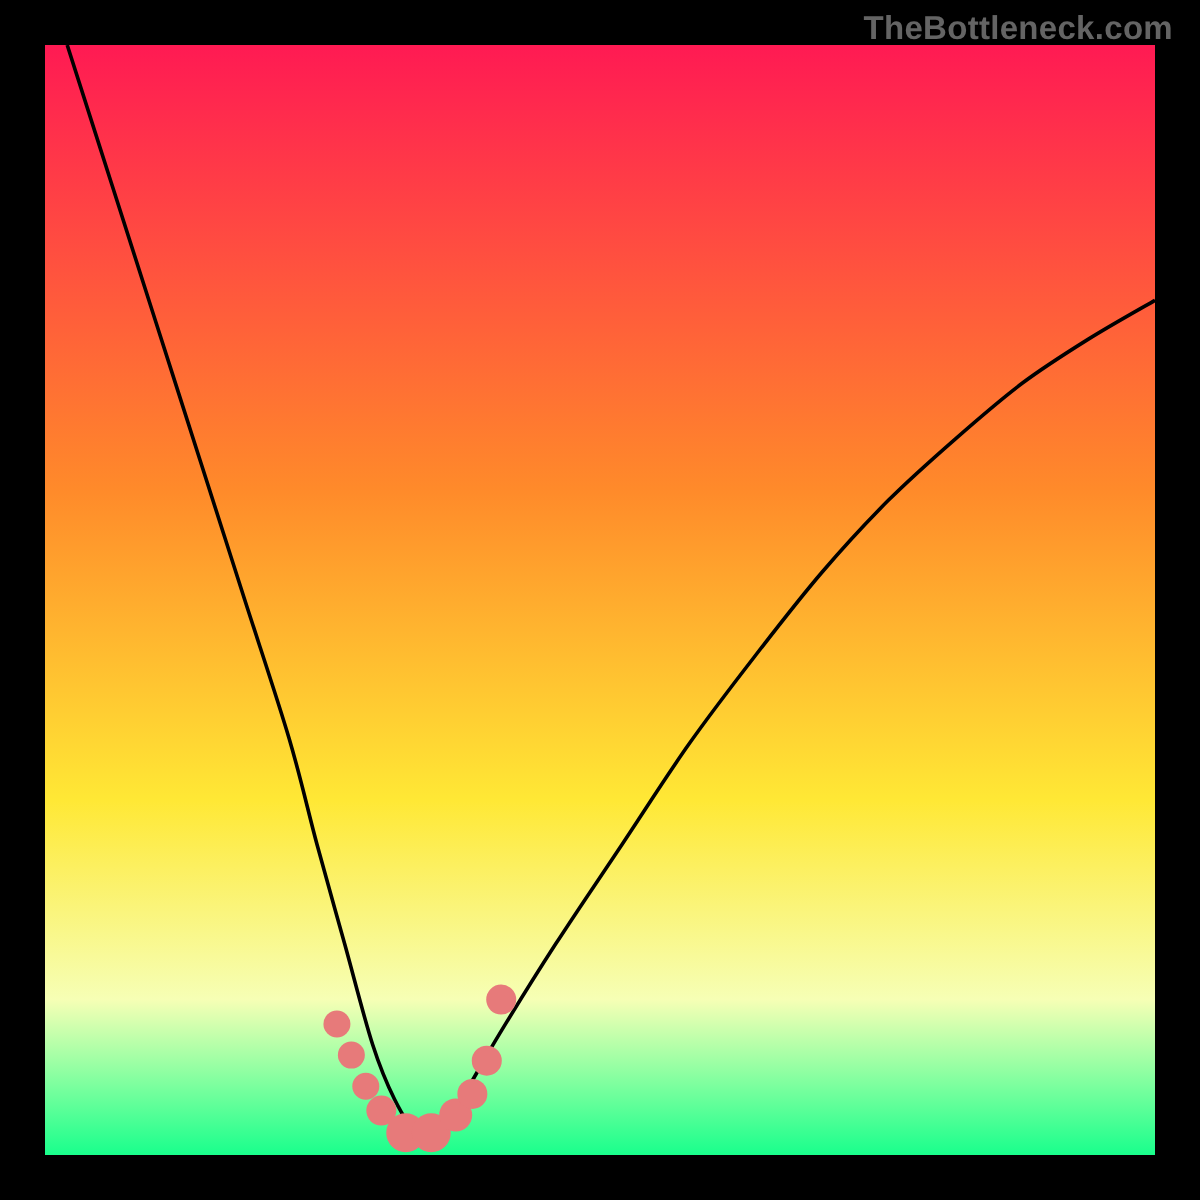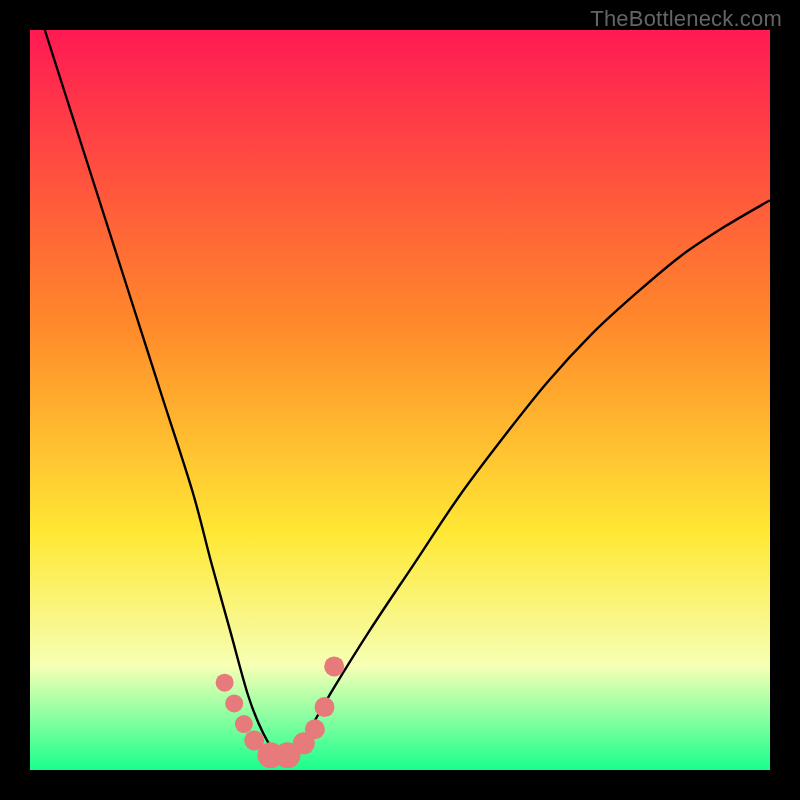--- a/index.html
+++ b/index.html
@@ -16,21 +16,21 @@
     width: 800px;
     height: 800px;
     background: #000;
   }
   .watermark {
     position: absolute;
     top: 6px;
     right: 18px;
     color: #646464;
     font-size: 22px;
-    font-weight: 400;
+    font-weight: 700;
     letter-spacing: 0.2px;
     z-index: 10;
   }
   .plot {
     position: absolute;
     left: 30px;
     top: 30px;
     width: 740px;
     height: 740px;
   }

